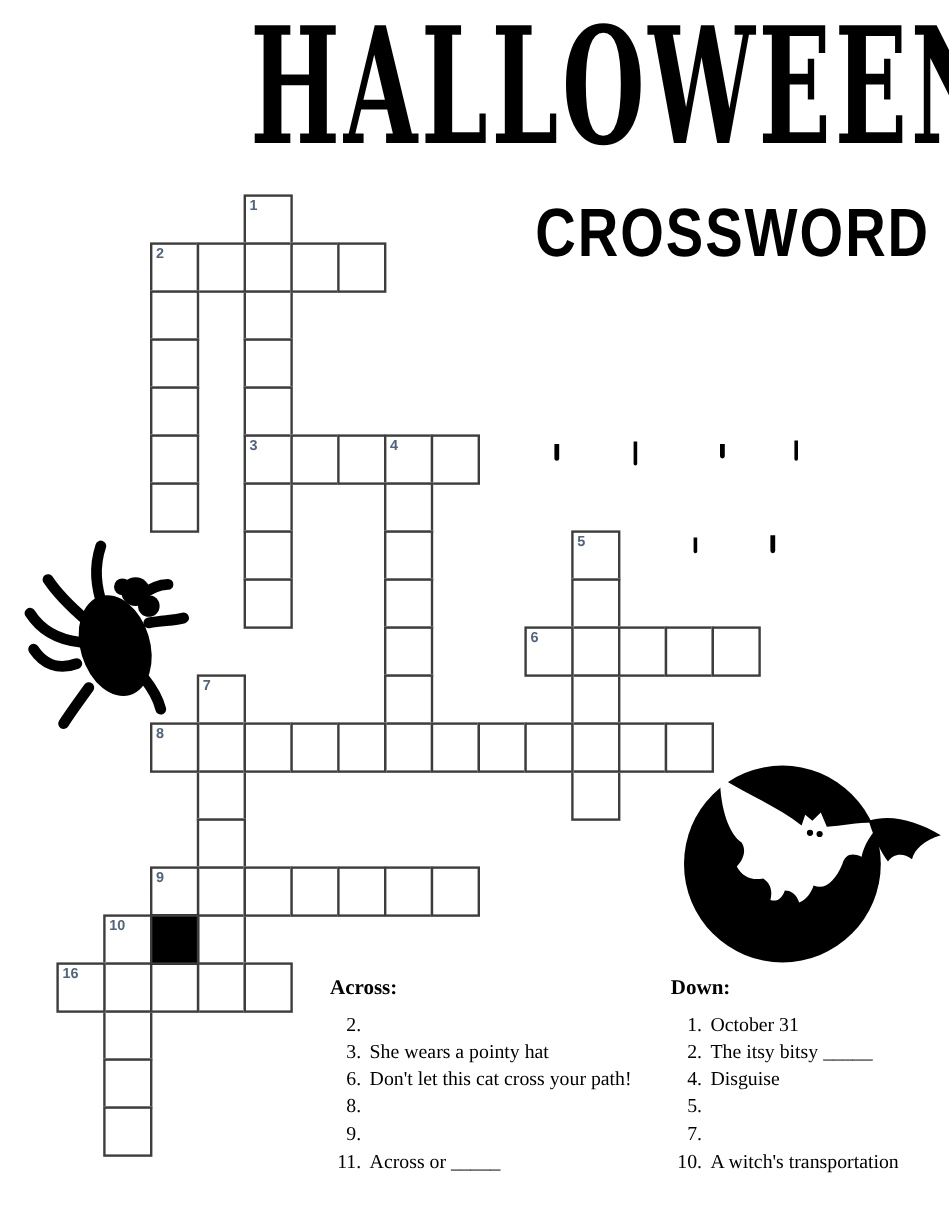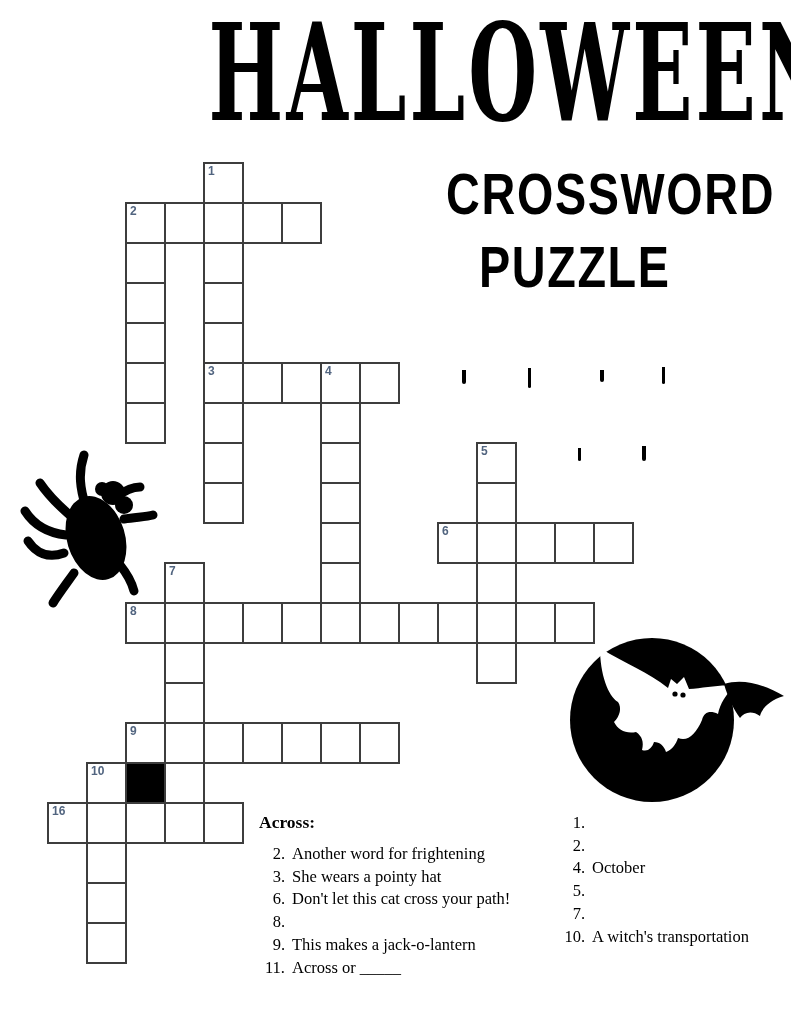--- a/index.html
+++ b/index.html
@@ -29,21 +29,21 @@
 
   
   .cell{position:absolute;width:41px;height:42px;border:2px solid #3d3d3d;
         background:#fff;box-sizing:border-box;}
   .cell.black{background:#000;}
   .cellnum{position:absolute;top:0px;left:3px;font-family:"Liberation Sans",sans-serif;
         font-size:12px;font-weight:700;color:#51647f;line-height:14px;}
 
   
   .clues{position:absolute;font-size:16.5px;color:#000;}
-  .clues-across{left:256px;top:812px;width:300px;}
+  .clues-across{left:272px;top:812px;width:300px;}
   .clues-down{left:556px;top:812px;width:235px;}
   .clue-heading{font-weight:700;font-size:17.5px;margin:0 0 10px 3px;}
   .clue-row{display:flex;line-height:22.7px;}
   .clue-num{flex:none;width:29px;text-align:right;margin-right:7px;}
   .clue-text{flex:1;}
 
   
   .spider{position:absolute;left:20px;top:441px;}
   .batmoon{position:absolute;left:556px;top:632px;}
 </style>
@@ -52,23 +52,20 @@
 
 <div class="page">
 
   <div class="title-wrap">
     <span class="title-text">HALLOWEEN</span>
   </div>
 
   <div class="subtitle-wrap">
     <div class="sub-line">
       <span>CROSSWORD</span>
-    </div>
-    <div class="sub-line">
-      <span>PUZZLE</span>
     </div>
     <div class="drip d1"></div>
     <div class="drip d2"></div>
     <div class="drip d3"></div>
     <div class="drip d4"></div>
     <div class="drip d5"></div>
     <div class="drip d6"></div>
     <div class="drip d7"></div>
   </div>
 
@@ -209,55 +206,56 @@
       C214,68 206,76 204,84
       C196,78 188,80 184,86
       C178,78 172,66 168,52 Z"></path>
   </svg>
 
   <div class="clues clues-across">
     <div class="clue-heading">Across:</div>
     <div>
         <div class="clue-row">
           <span class="clue-num">2.</span>
-          <span class="clue-text">Another word for frightening</span>
         </div>
         <div class="clue-row">
           <span class="clue-num">3.</span>
           <span class="clue-text">She wears a pointy hat</span>
         </div>
         <div class="clue-row">
           <span class="clue-num">6.</span>
           <span class="clue-text">Don't let this cat cross your path!</span>
         </div>
         <div class="clue-row">
           <span class="clue-num">8.</span>
         </div>
         <div class="clue-row">
           <span class="clue-num">9.</span>
-          <span class="clue-text">This makes a jack-o-lantern</span>
         </div>
         <div class="clue-row">
           <span class="clue-num">11.</span>
           <span class="clue-text">Across or _____</span>
         </div>
       </div>
   </div>
 
   <div class="clues clues-down">
+    <div class="clue-heading">Down:</div>
     <div>
         <div class="clue-row">
           <span class="clue-num">1.</span>
+          <span class="clue-text">October 31</span>
         </div>
         <div class="clue-row">
           <span class="clue-num">2.</span>
+          <span class="clue-text">The itsy bitsy _____</span>
         </div>
         <div class="clue-row">
           <span class="clue-num">4.</span>
-          <span class="clue-text">October</span>
+          <span class="clue-text">Disguise</span>
         </div>
         <div class="clue-row">
           <span class="clue-num">5.</span>
         </div>
         <div class="clue-row">
           <span class="clue-num">7.</span>
         </div>
         <div class="clue-row">
           <span class="clue-num">10.</span>
           <span class="clue-text">A witch's transportation</span>

